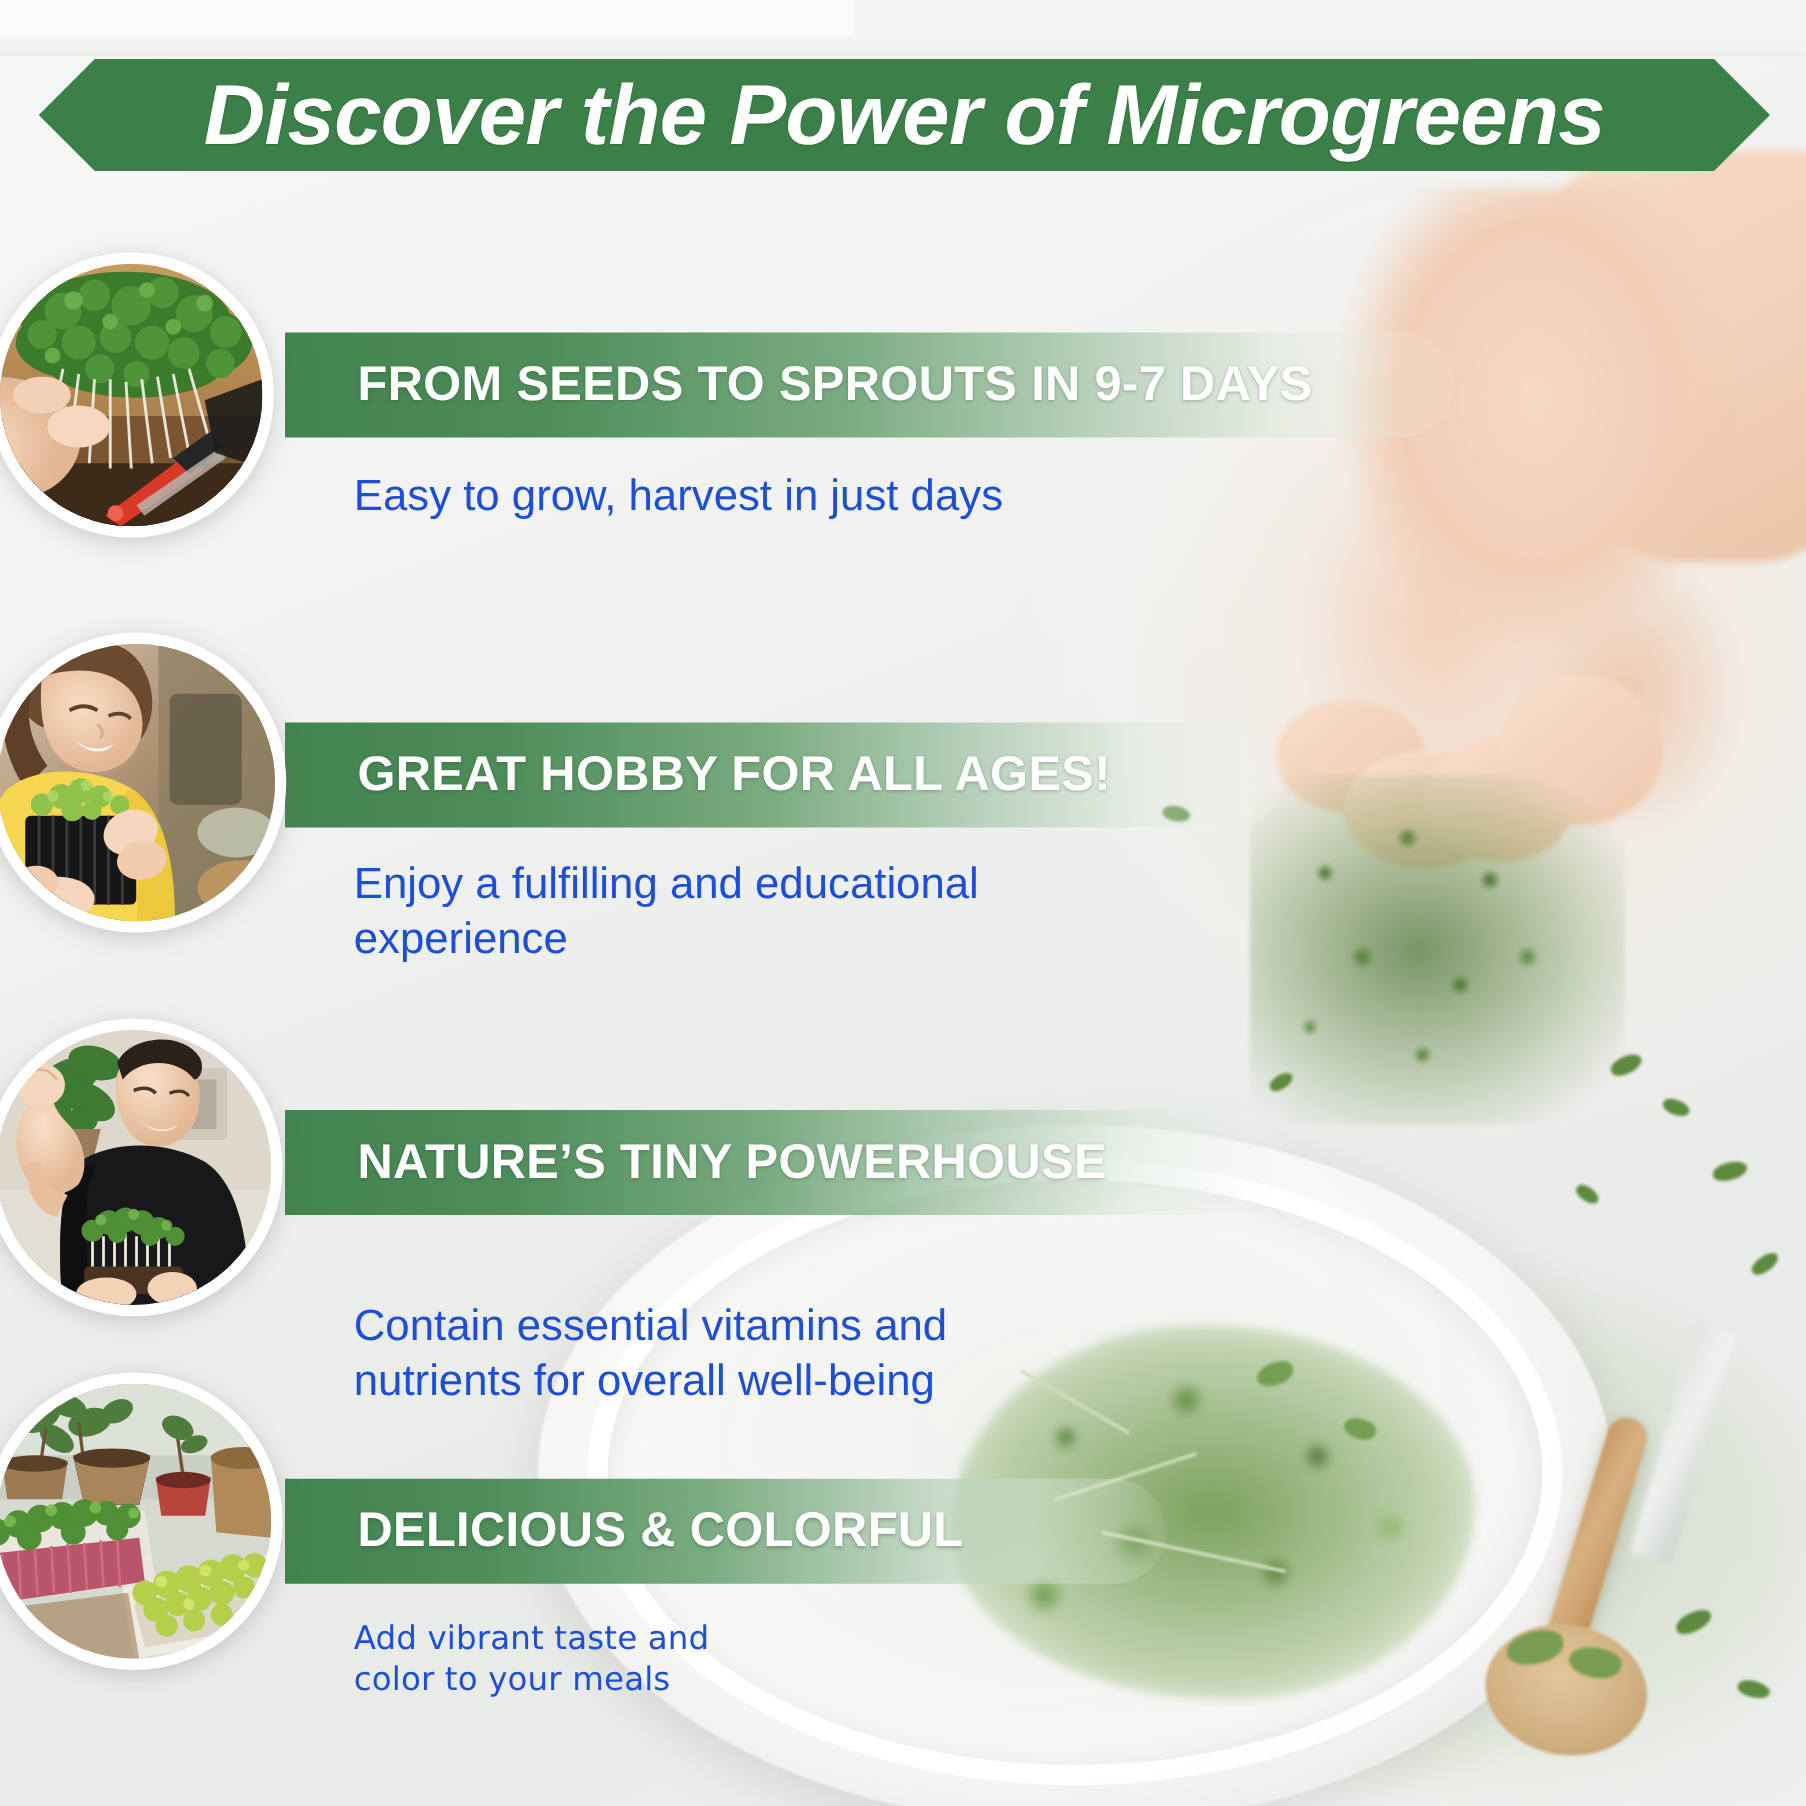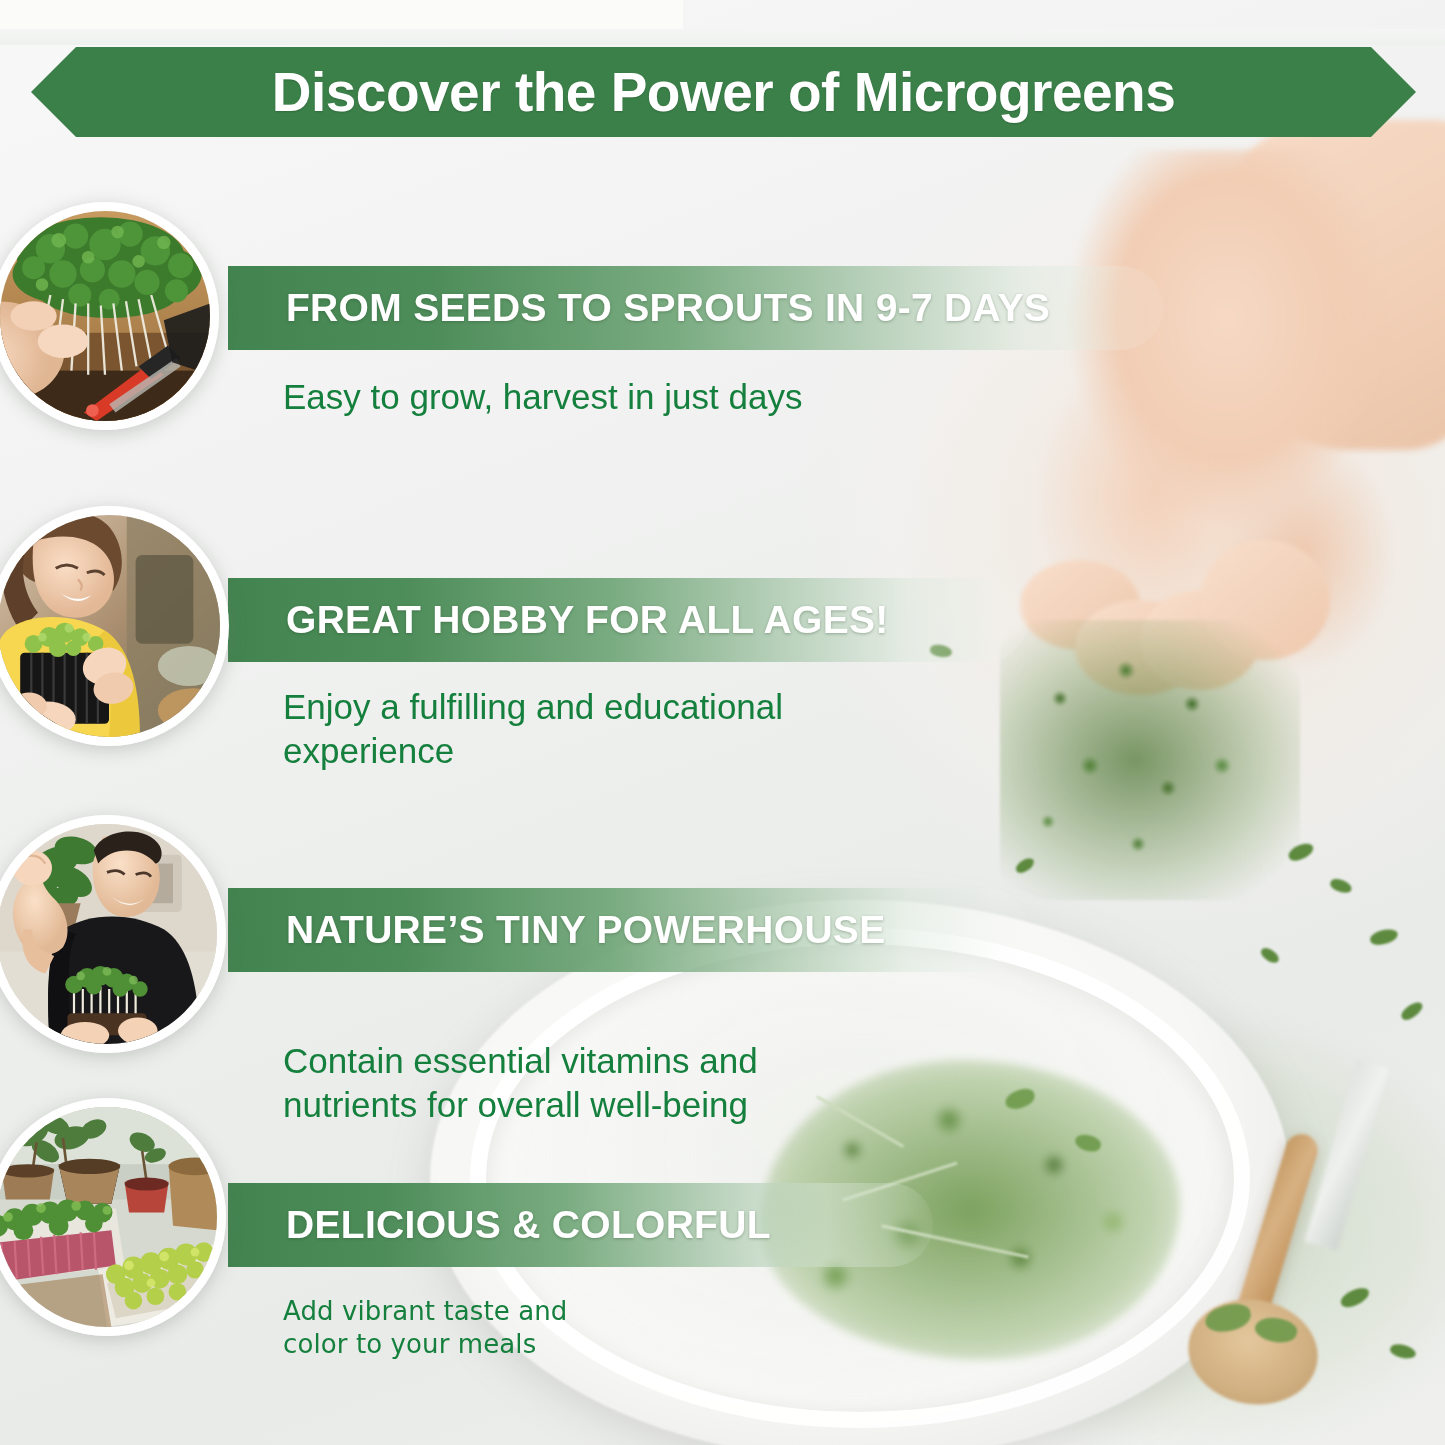--- a/index.html
+++ b/index.html
@@ -190,25 +190,26 @@
     width: 1385px; height: 90px;
     background: #3b8049;
     -webkit-clip-path: polygon(0 50%, 45px 0, calc(100% - 45px) 0, 100% 50%, calc(100% - 45px) 100%, 45px 100%);
     clip-path: polygon(0 50%, 45px 0, calc(100% - 45px) 0, 100% 50%, calc(100% - 45px) 100%, 45px 100%);
     display: flex;
     align-items: center;
     justify-content: center;
   }
   .banner-text {
     color: #ffffff;
-    font-size: 55px;
+    font-size: 68px;
     font-weight: bold;
     letter-spacing: -0.5px;
     white-space: nowrap;
     text-shadow: 0 1px 2px rgba(0,0,0,0.18);
+    font-style: italic;
   }
 
   .bar {
     position: absolute;
     left: 228px;
     height: 84px;
     border-radius: 0 42px 42px 0;
     display: flex;
     align-items: center;
     background: linear-gradient(90deg,
@@ -226,21 +227,21 @@
     font-weight: bold;
     letter-spacing: 0.3px;
     white-space: nowrap;
     padding-left: 58px;
     text-shadow: 0 1px 3px rgba(40,70,40,0.35);
   }
 
   .sub {
     position: absolute;
     left: 283px;
-    color: #15803d;
+    color: #1d4ed8;
     font-size: 35px;
     line-height: 1.26;
     font-weight: normal;
     white-space: pre-line;
   }
   .sub.wide {
     font-family: "DejaVu Sans", sans-serif;
     font-size: 26px;
     letter-spacing: 0.1px;
   }

